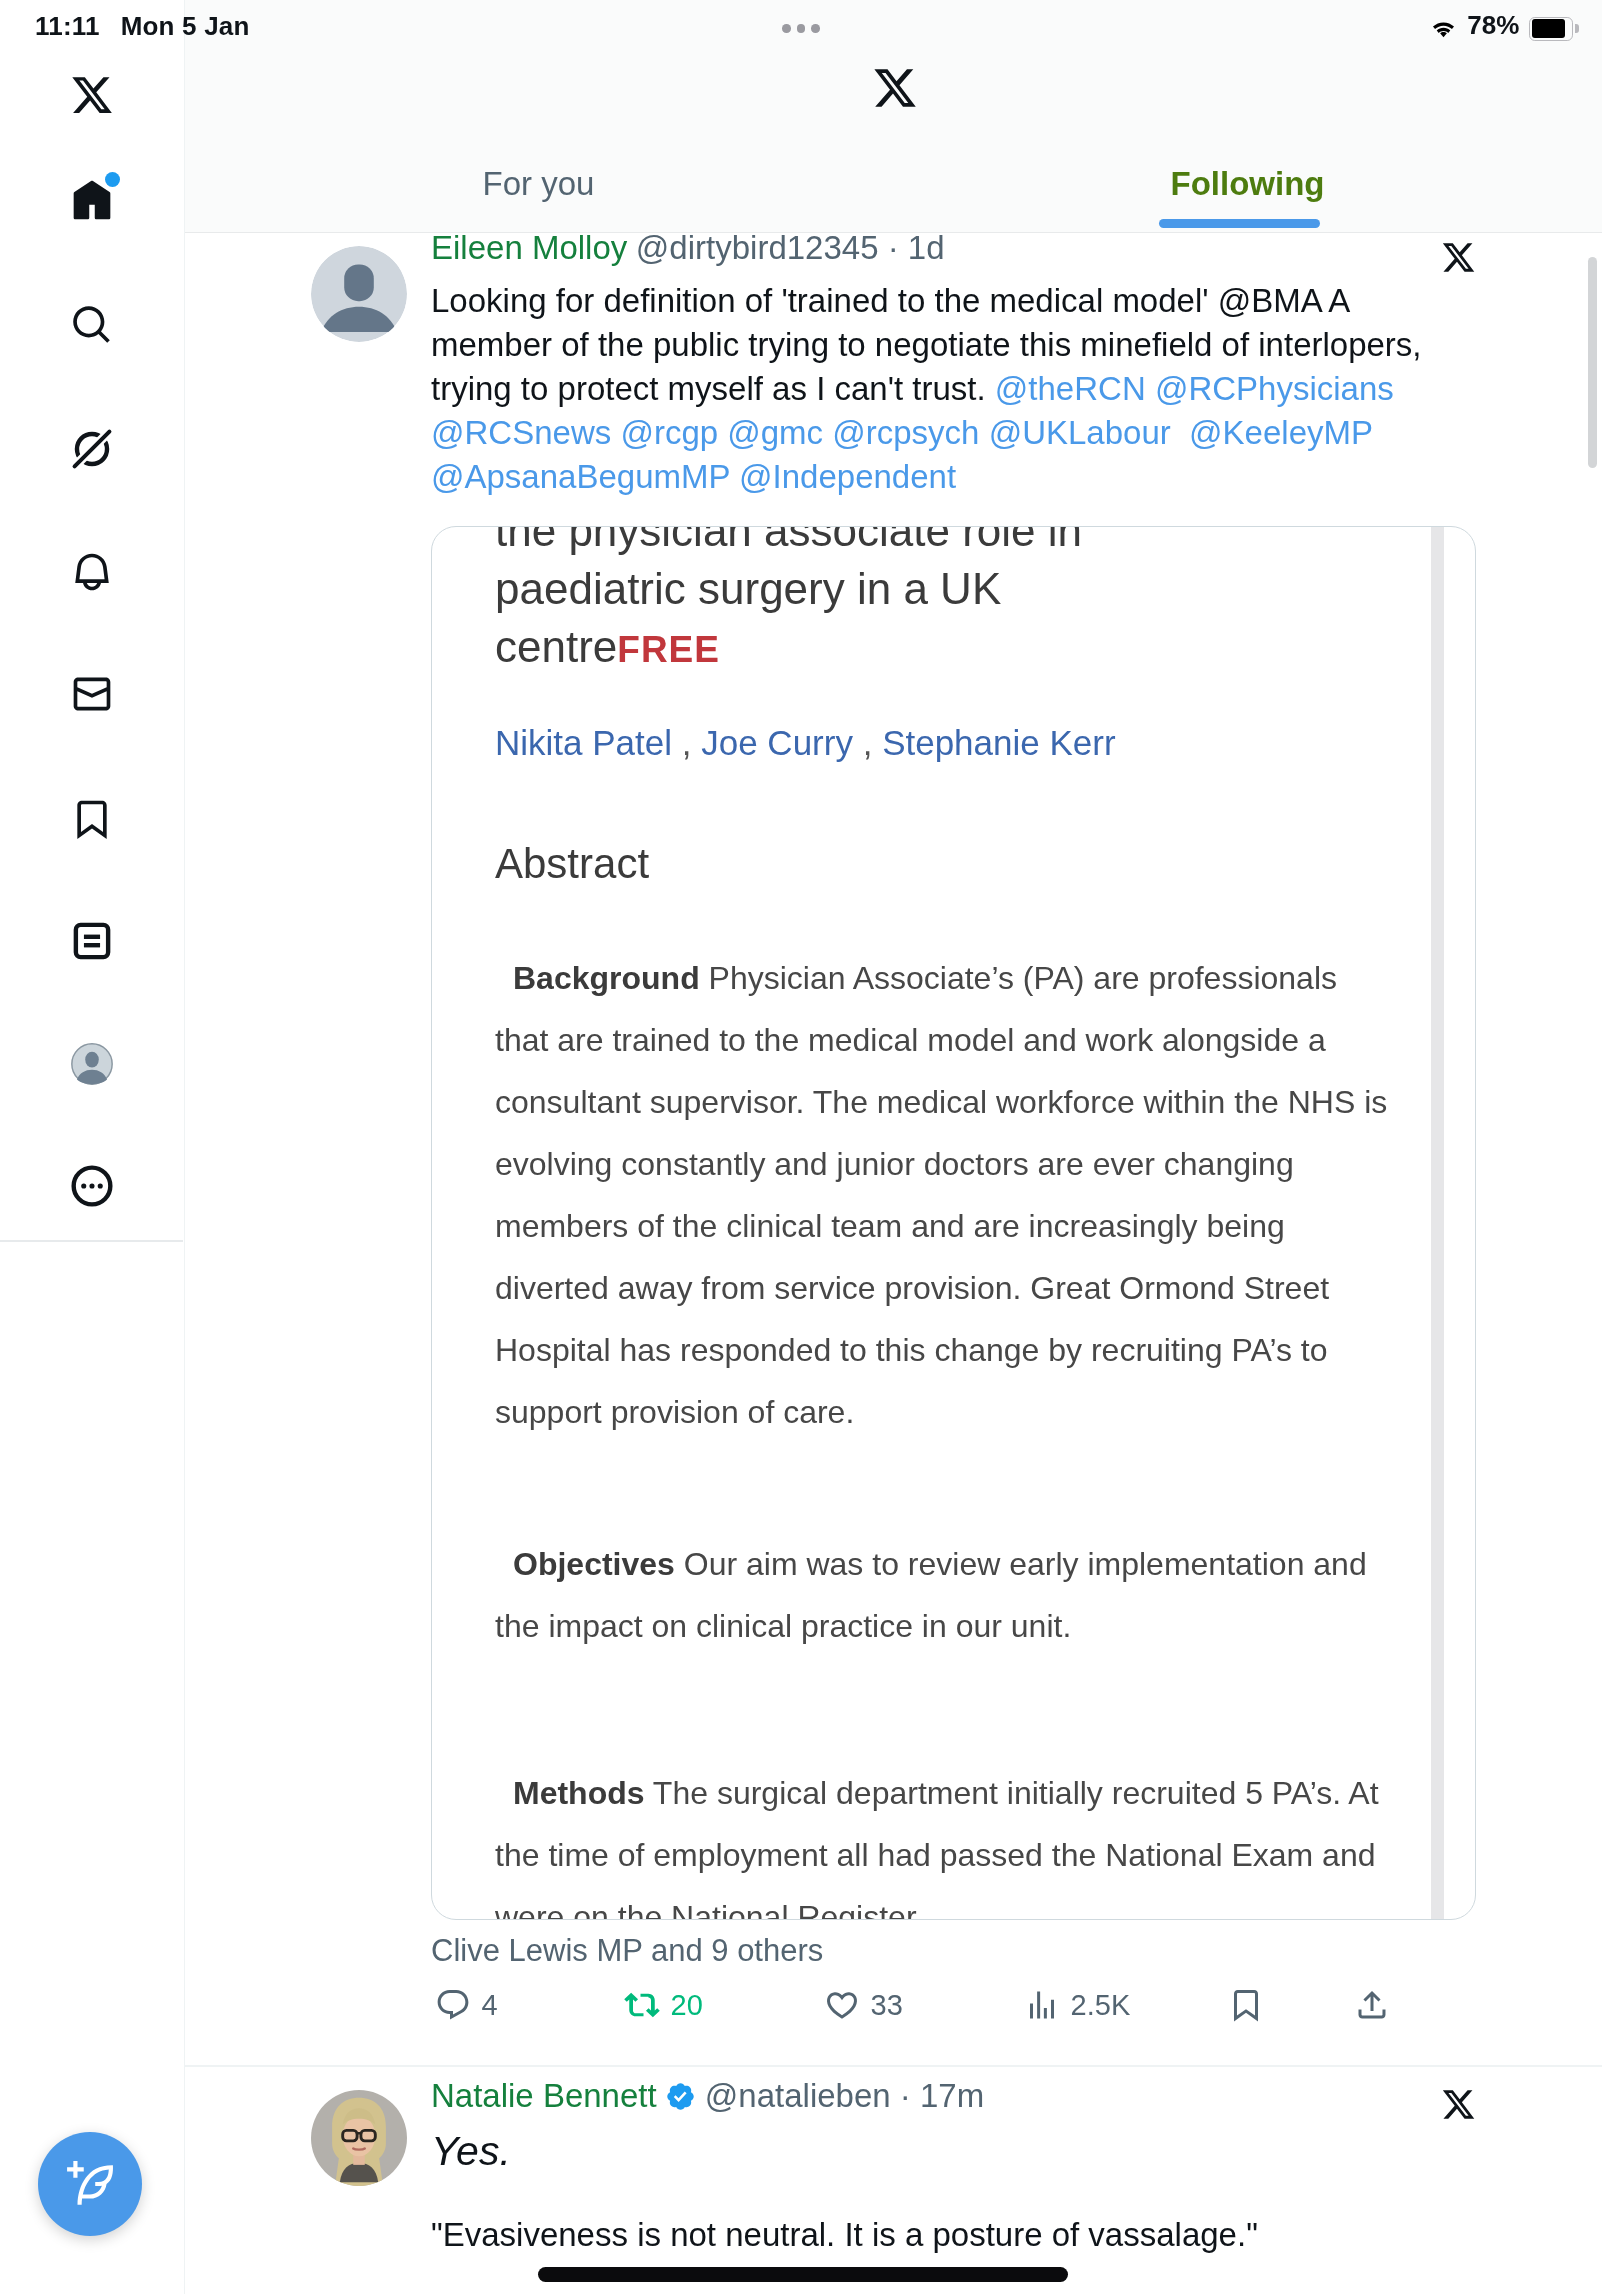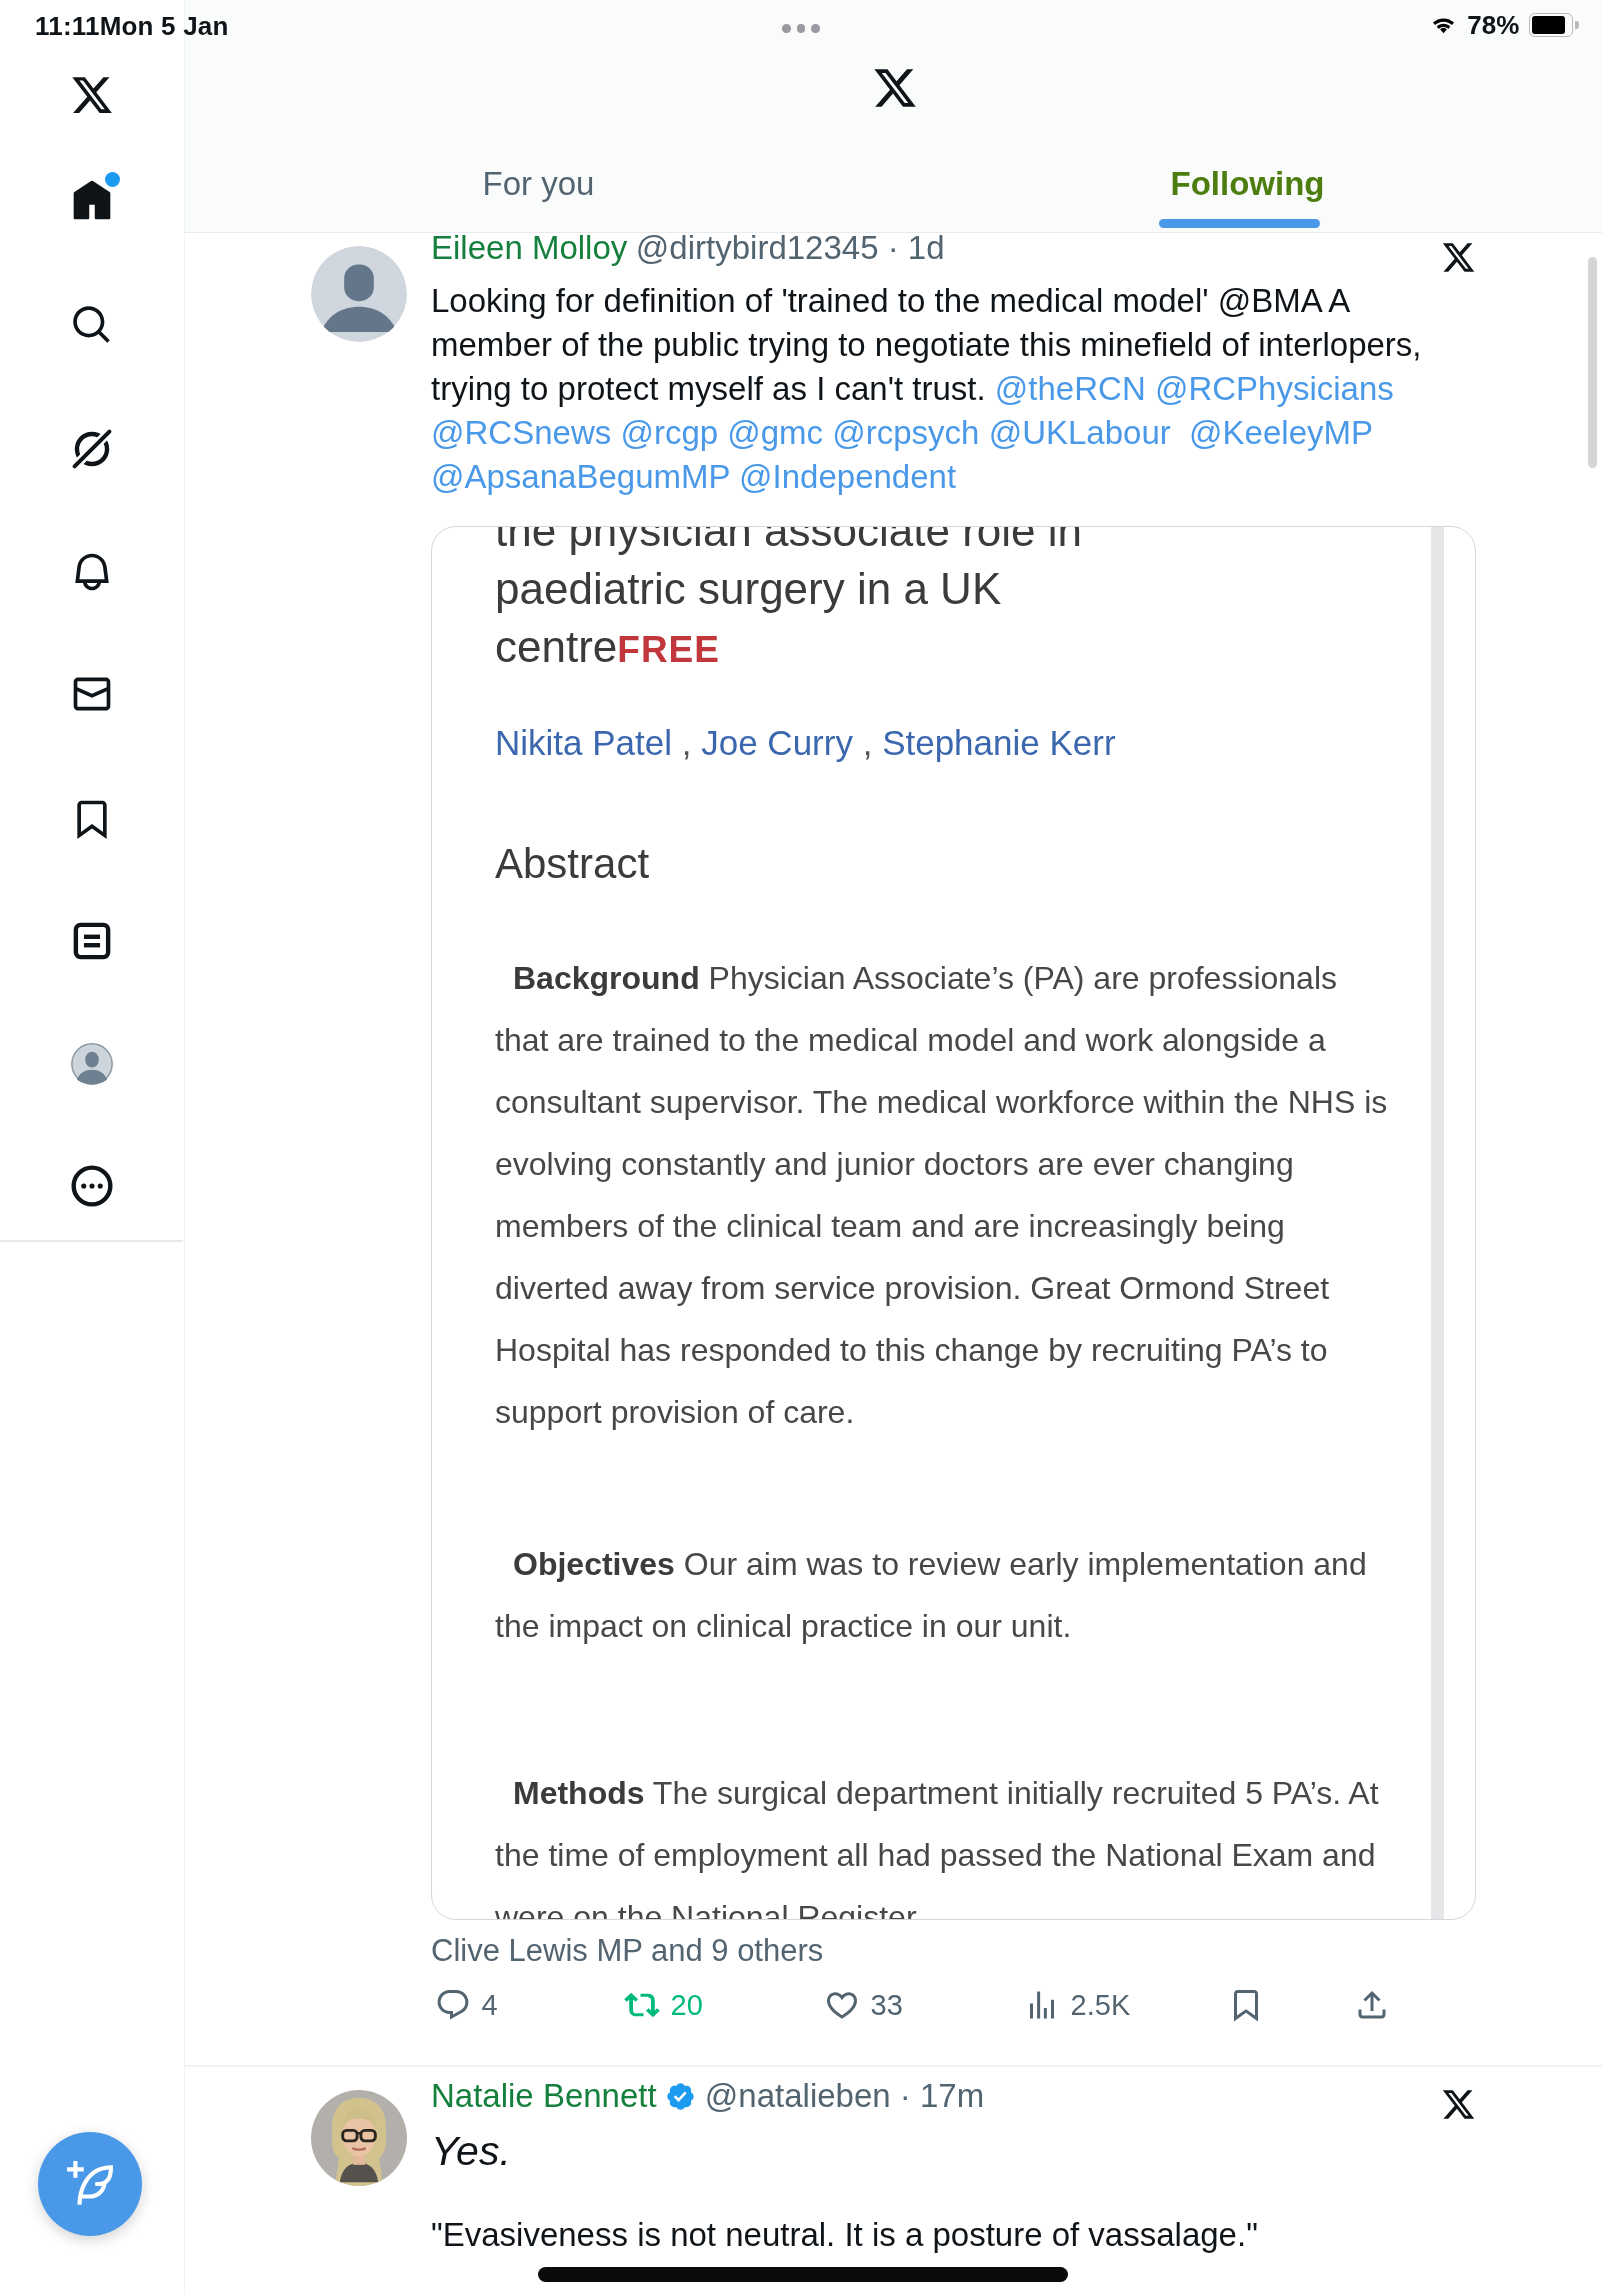--- a/index.html
+++ b/index.html
@@ -3,24 +3,24 @@
 <meta charset="utf-8">
 <style>
   html,body{margin:0;padding:0;background:#ffffff;}
   #app{position:relative;width:1602px;height:2294px;background:#ffffff;overflow:hidden;
        font-family:"Liberation Sans","DejaVu Sans",sans-serif;color:#0f1419;}
   .abs{position:absolute;}
 
   
   #status-bar{position:absolute;left:0;top:0;width:1602px;height:52px;z-index:50;}
   #status-left{position:absolute;left:35px;top:10.6px;font-size:26px;font-weight:700;letter-spacing:0.2px;}
-  #status-left .date{font-weight:600;}
+  #status-left .date{font-weight:600;margin-left:21px;}
   #status-dots{position:absolute;left:0;right:0;top:19px;text-align:center;}
   #status-dots span{display:inline-block;width:8.6px;height:8.6px;border-radius:50%;background:#9a9aa0;margin:0 2.9px;}
-  #status-right{position:absolute;right:29px;top:9.6px;display:flex;align-items:center;gap:9.6px;}
+  #status-right{position:absolute;right:29px;top:9.6px;display:flex;align-items:flex-end;gap:9.6px;}
   #battery-pct{font-size:26px;font-weight:600;}
   #battery-shape{position:relative;width:42px;height:22px;border:1.9px solid #b9b9bd;border-radius:5.8px;}
   #battery-fill{position:absolute;left:1.9px;top:1.9px;bottom:1.9px;width:78%;background:#000;border-radius:2.9px;}
   #battery-nub{position:absolute;right:-6.7px;top:6.7px;width:3.8px;height:8.6px;background:#b9b9bd;border-radius:0 2.9px 2.9px 0;}
 
   
   #sidebar{position:absolute;left:0;top:0;width:184px;height:2294px;background:#fff;border-right:1.9px solid #eff3f4;z-index:40;}
   .side-icon{position:absolute;left:50%;transform:translate(-50%,-50%);width:46px;height:46px;display:flex;align-items:center;justify-content:center;}
   .side-icon svg{width:44px;height:44px;}
   #side-divider{position:absolute;left:0;top:1240px;width:183px;height:1.9px;background:#e7eaec;}

